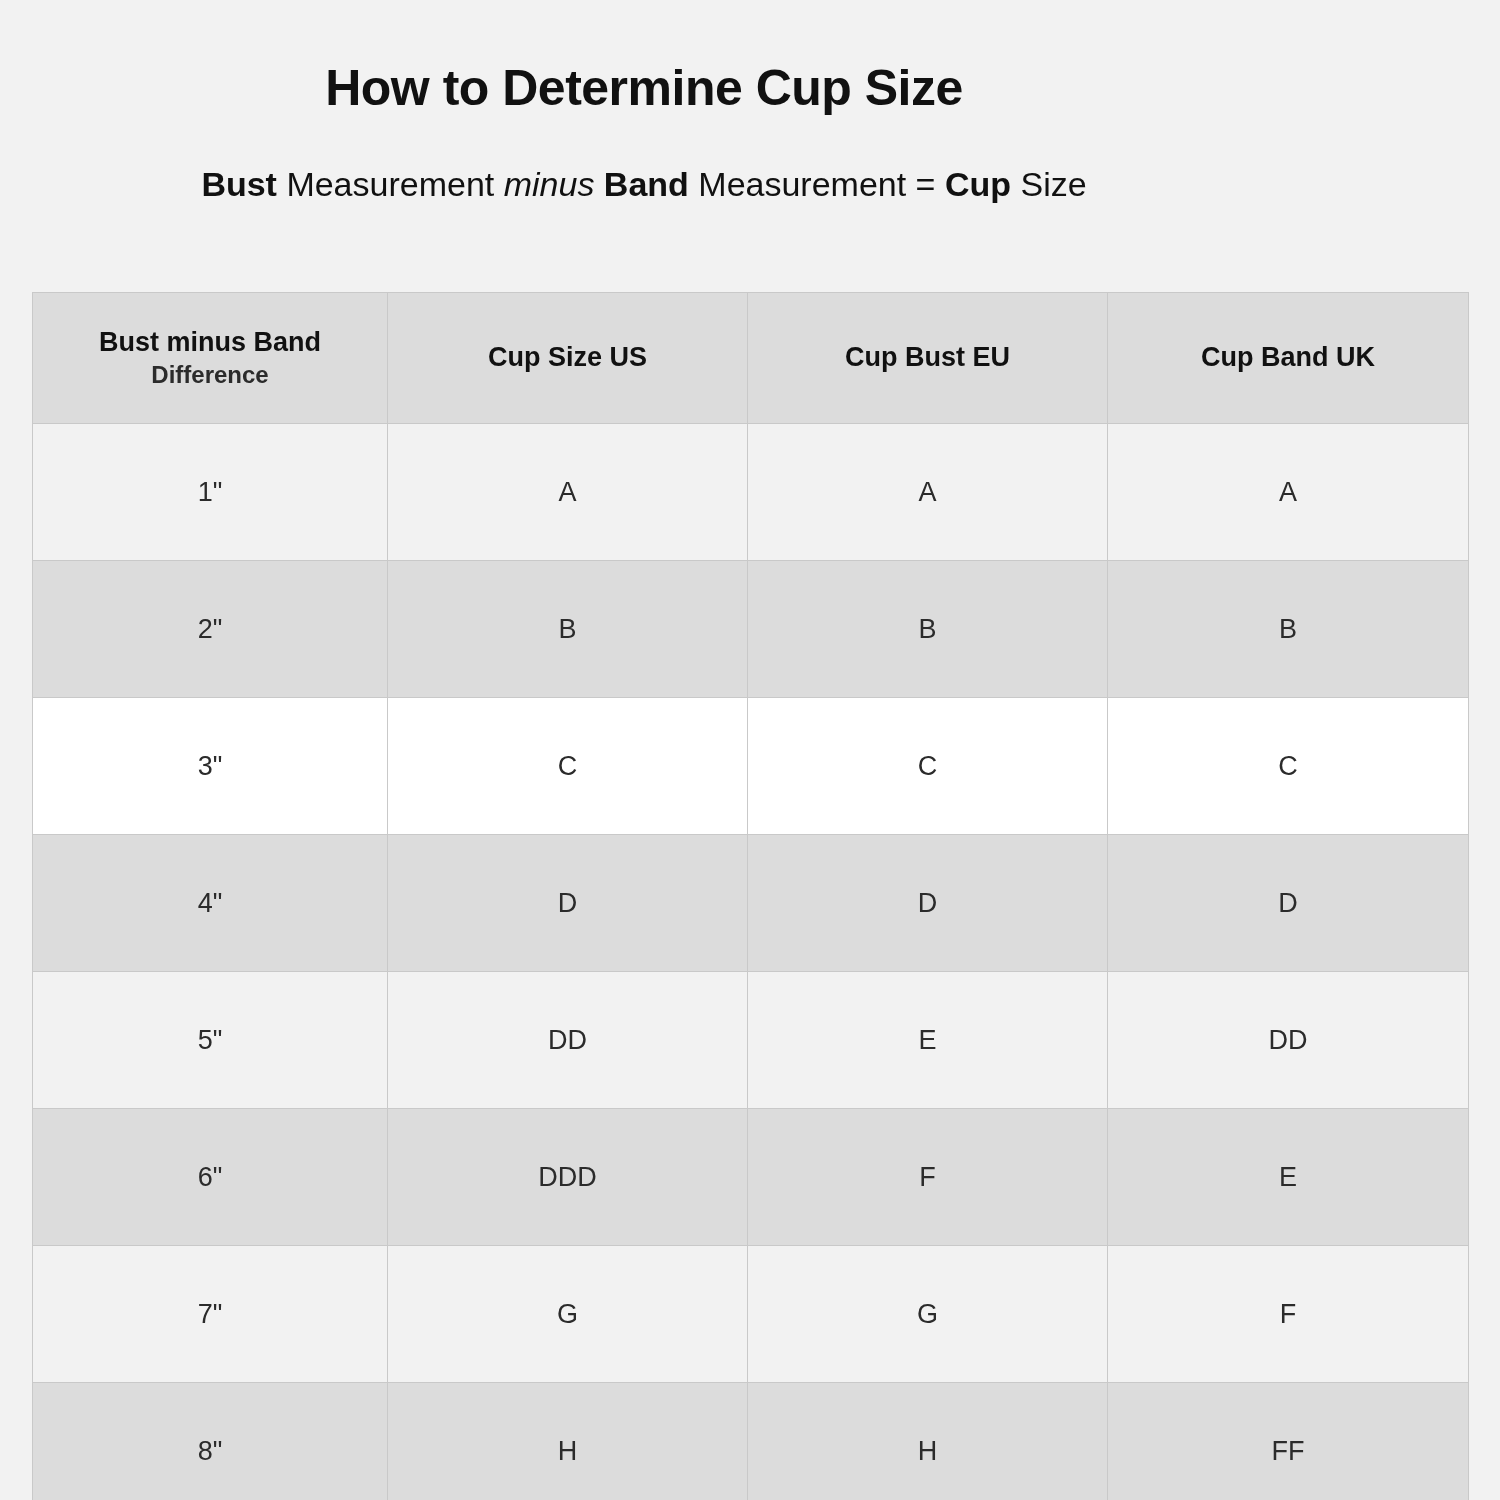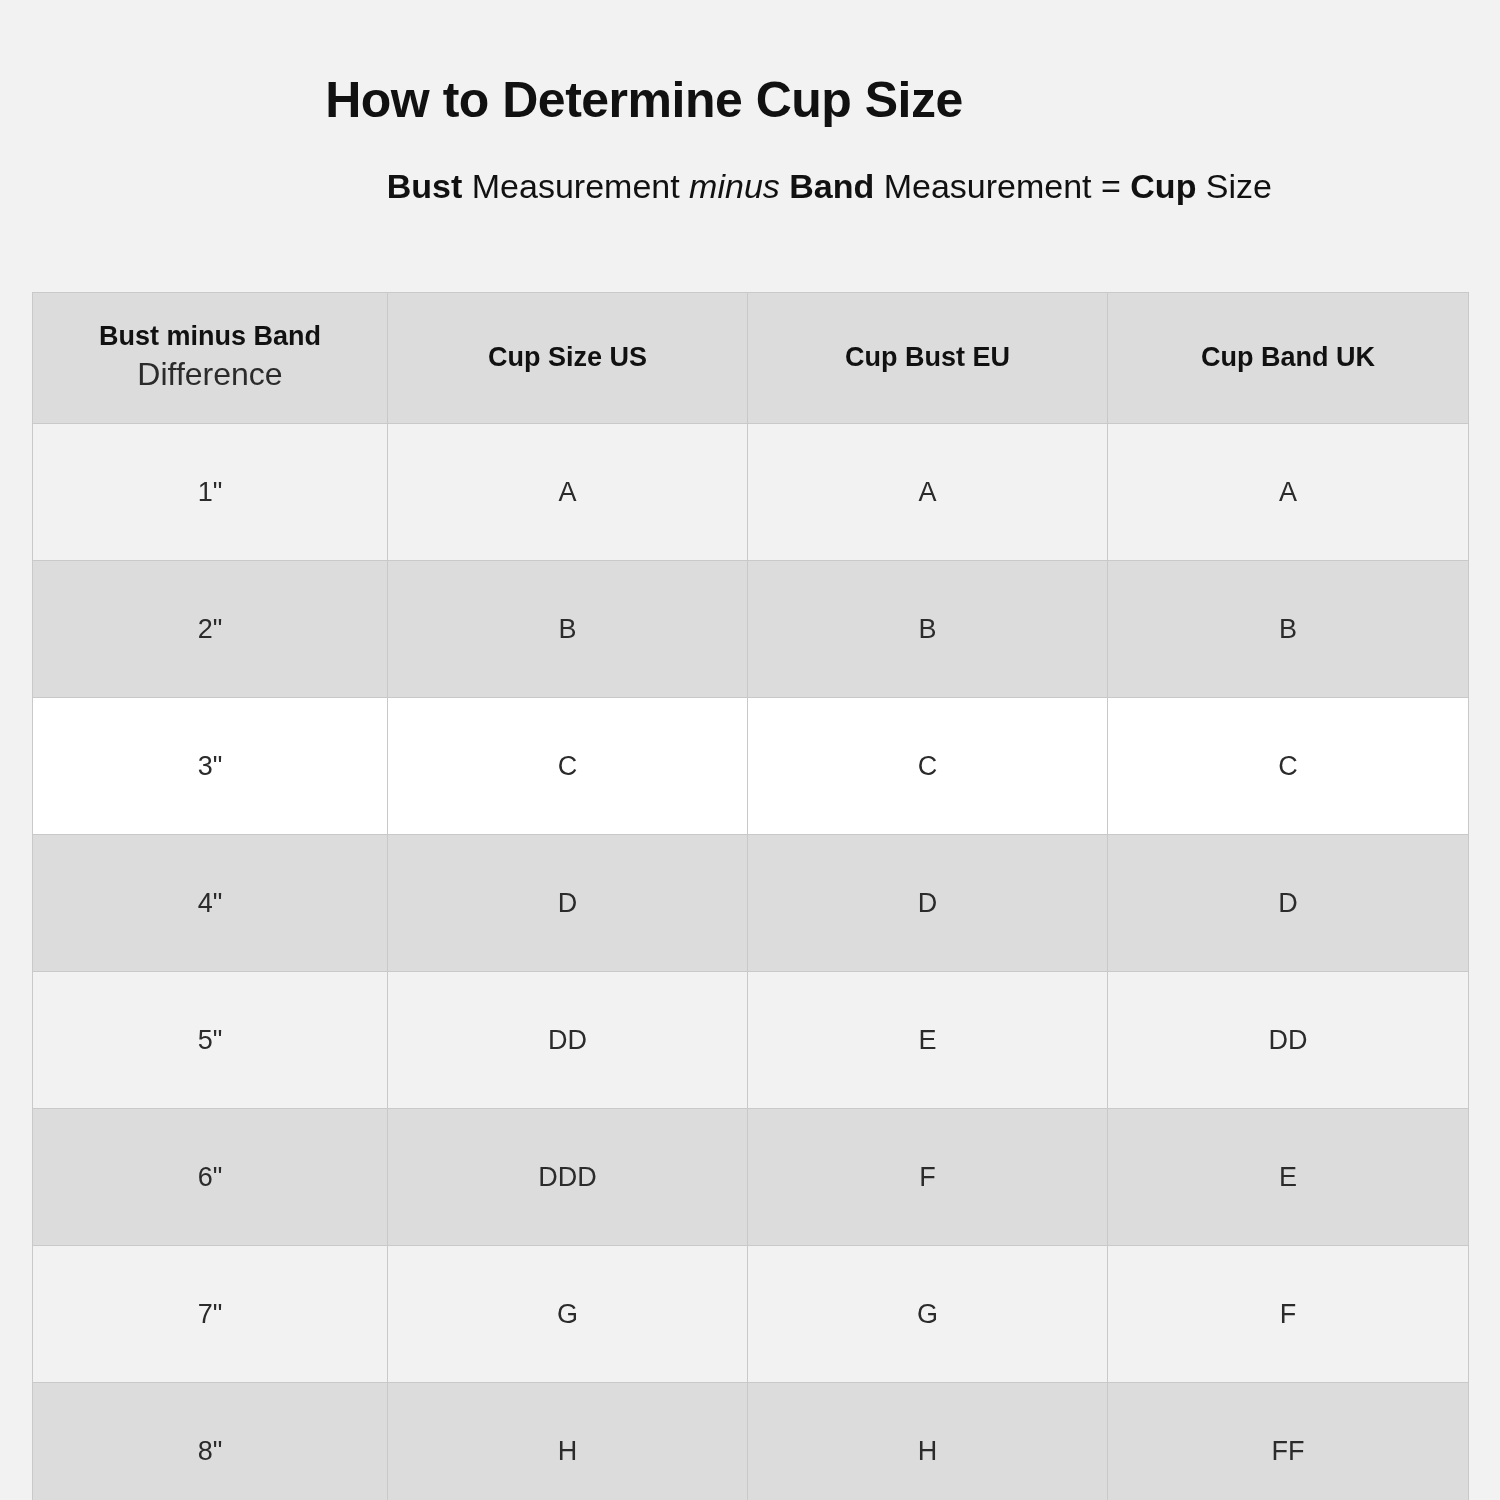--- a/index.html
+++ b/index.html
@@ -11,36 +11,36 @@
     height: 1500px;
     background: #f2f2f2;
     font-family: "Liberation Sans", sans-serif;
     color: #1a1a1a;
     overflow: hidden;
   }
   .page {
     width: 1288px;
     height: 1500px;
     box-sizing: border-box;
-    padding: 16px;
+    padding: 4px;
     position: relative;
   }
   .title {
     text-align: center;
     font-size: 50px;
     font-weight: bold;
     letter-spacing: -0.5px;
     margin: 0;
     padding-top: 55px;
     color: #111111;
   }
   .subtitle {
-    text-align: right;
+    text-align: center;
     font-size: 34px;
-    margin: 0;
+    margin: 10px;
     padding-top: 38px;
     color: #111111;
     font-weight: 400;
   }
   .subtitle .b {
     font-weight: bold;
   }
   .subtitle .i {
     font-style: italic;
     font-weight: 400;
@@ -74,22 +74,22 @@
   }
   thead th .hdr-main {
     display: block;
     font-size: 27px;
     font-weight: bold;
     color: #111;
     line-height: 1.25;
   }
   thead th .hdr-sub {
     display: block;
-    font-size: 32px;
-    font-weight: 400;
+    font-size: 24px;
+    font-weight: 700;
     color: #2b2b2b;
     line-height: 1.3;
   }
   tbody td {
     height: 134px;
     font-size: 27px;
     color: #2b2b2b;
     font-weight: 400;
   }
   tr.shade-a td { background: #f2f2f2; }

